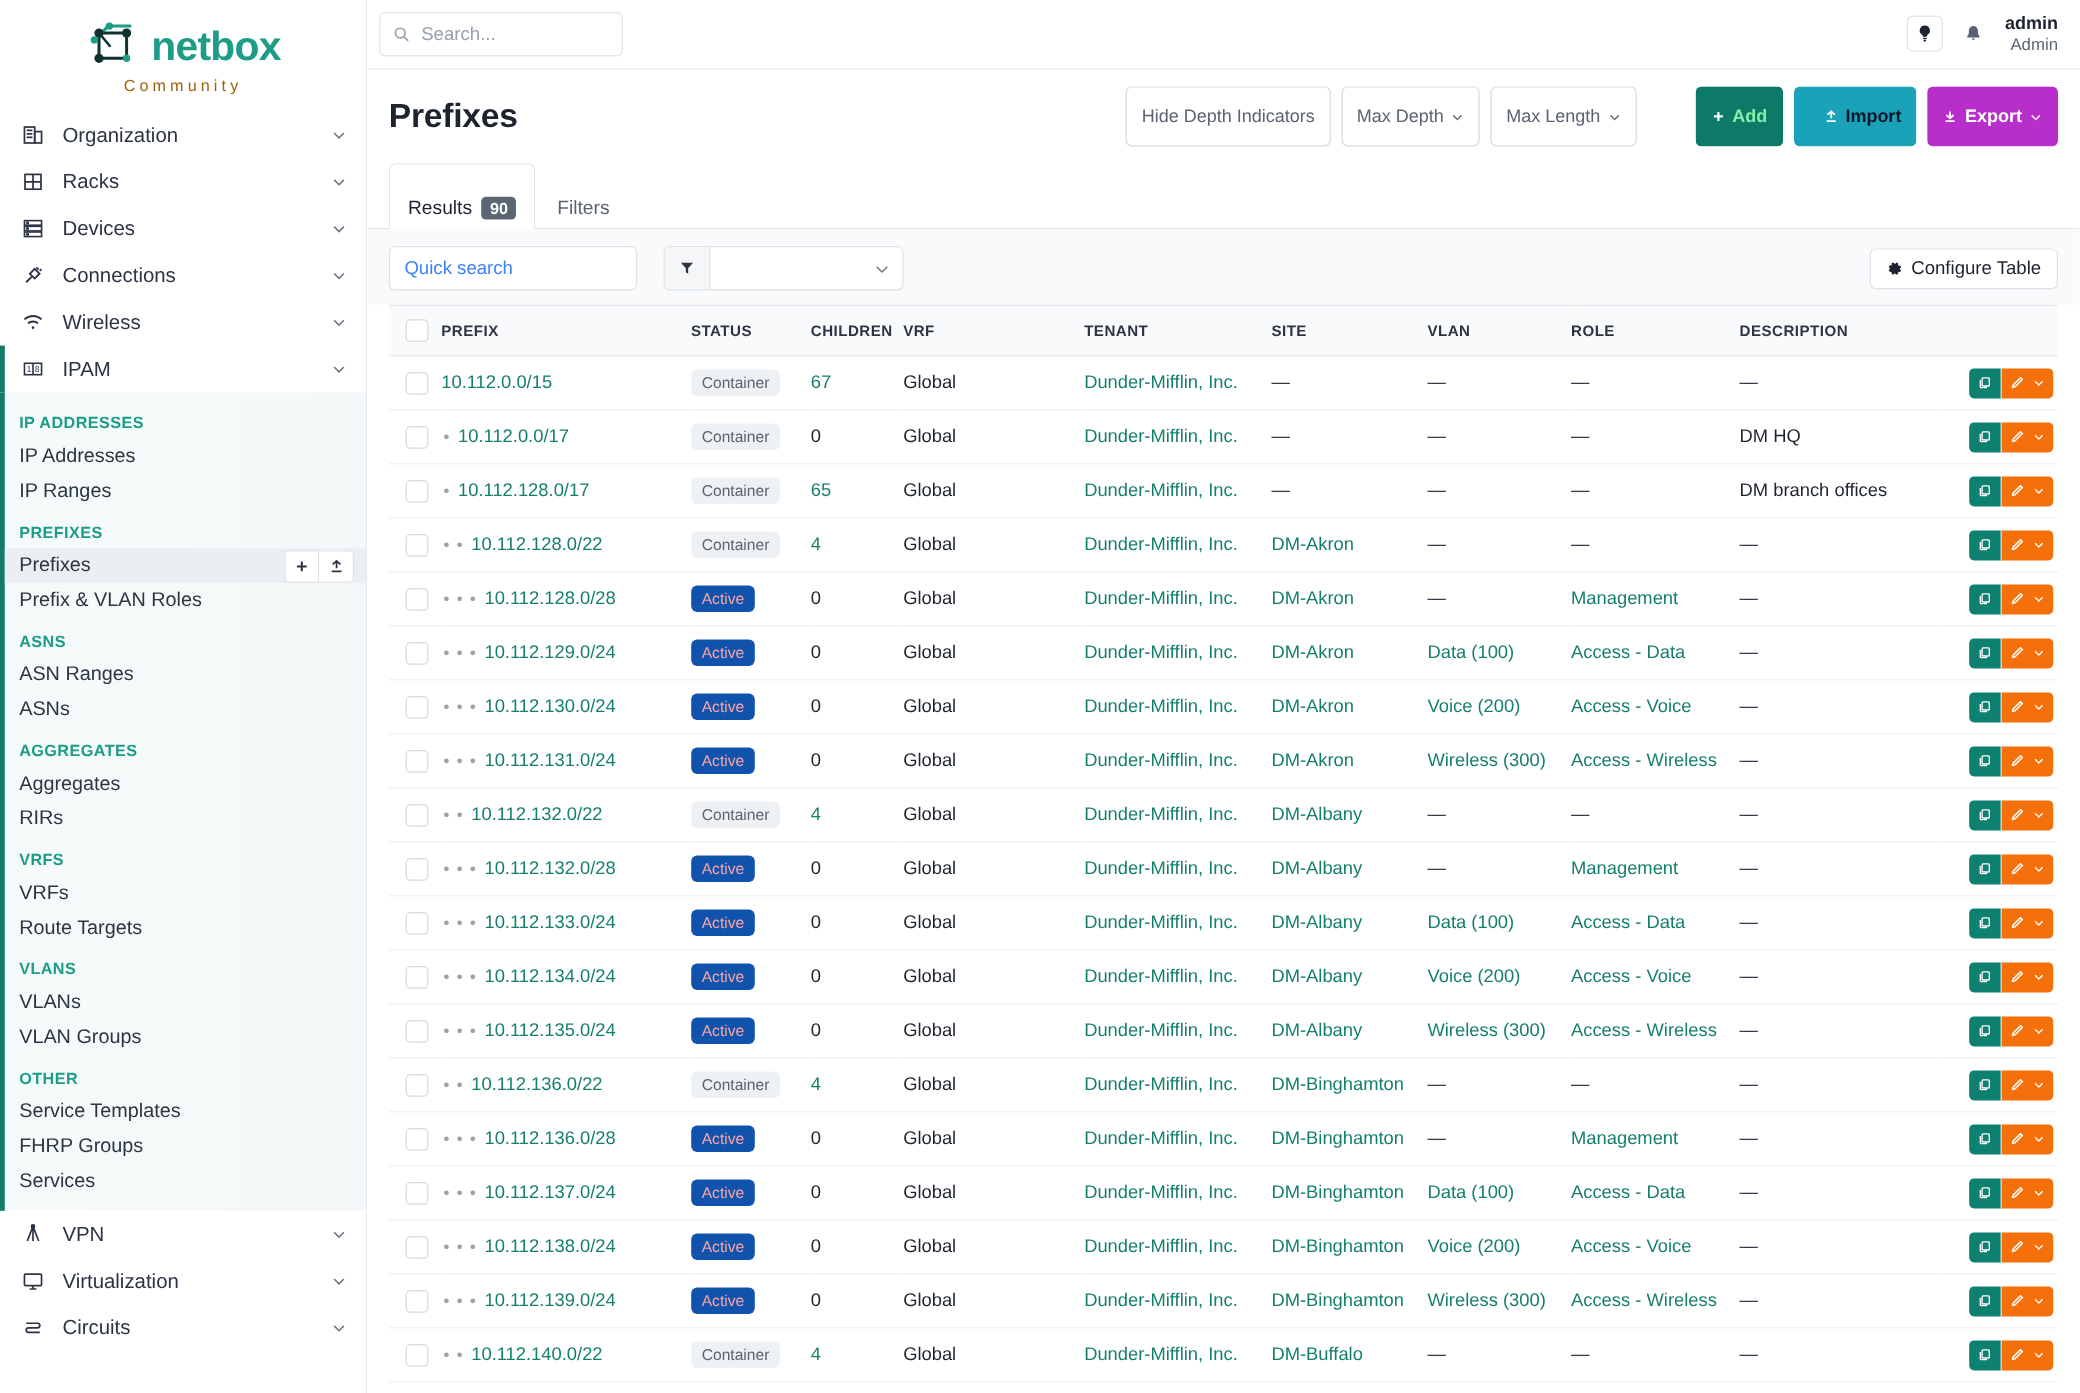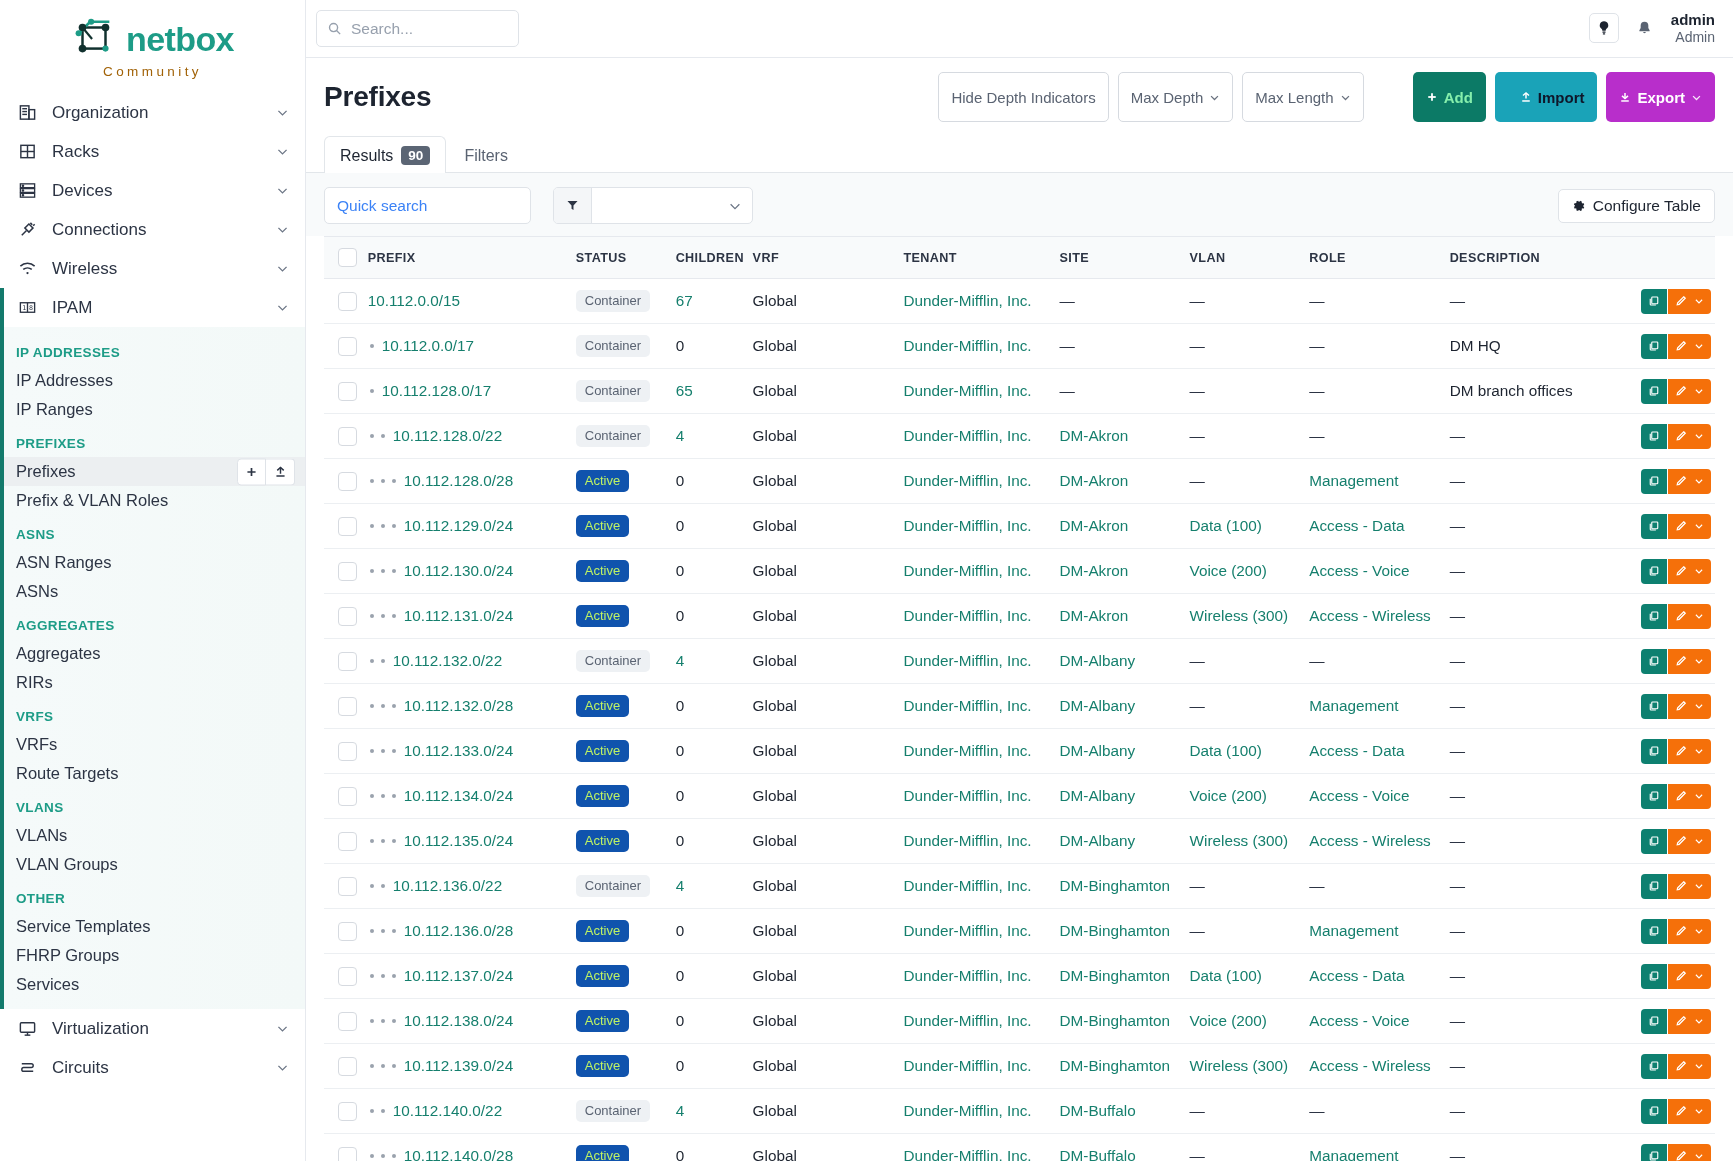--- a/index.html
+++ b/index.html
@@ -129,21 +129,21 @@
   .btn-teal { background: #1aa3b8; color: #0f172a; font-weight: 700; padding-left: 24px; }
   .btn-purple { background: #b82ecb; color: #fff; font-weight: 700; }
   .btn .chev-sm { font-size: 11px; opacity: .9; }
 
   
   .tabs {
     display: flex; align-items: flex-end; padding: 0 18px; margin-top: 13px;
     border-bottom: 1px solid #e2e6ea; gap: 2px;
   }
   .tab {
-    padding: 9px 15px 8px 15px; font-size: 16px; color: #5a6372; cursor: pointer;
+    padding: 27px 15px 8px 15px; font-size: 16px; color: #5a6372; cursor: pointer;
     display: flex; align-items: center; gap: 8px; border: 1px solid transparent;
     border-bottom: none; border-radius: 6px 6px 0 0; position: relative; top: 1px;
   }
   .tab.active {
     background: #fff; border-color: #e2e6ea; color: #1d2430; font-weight: 400;
   }
   .tab-badge {
     background: #5b6574; color: #fff; font-size: 13.5px; font-weight: 700;
     border-radius: 4px; padding: 2px 7px;
   }
@@ -210,21 +210,21 @@
   .dot { width: 4px; height: 4px; border-radius: 50%; background: #9aa2ad; }
   a.lnk { color: #157f6d; text-decoration: none; cursor: pointer; }
   .num-link { color: #157f6d; }
   .dash { color: #2c3444; }
 
   .badge {
     display: inline-block; font-size: 13px; border-radius: 5px;
     padding: 3px 9px; line-height: 1.25;
   }
   .badge-container { background: #eef1f4; color: #5a6372; }
-  .badge-active { background: #1053ad; color: #bef264; font-weight: 400;}
+  .badge-active { background: #1053ad; color: #fca5a5; font-weight: 400;}
 
   .row-actions { display: flex; justify-content: flex-end; padding-right: 4px; }
   .act-copy {
     width: 27px; height: 25px; background: #0e8070; border-radius: 4px 0 0 4px;
     display: flex; align-items: center; justify-content: center; cursor: pointer;
     color: #fff; border-right: 1px solid #fff;
   }
   .act-edit {
     height: 25px; background: #f5700a; border-radius: 0 4px 4px 0;
     display: flex; align-items: center; justify-content: center; cursor: pointer;
@@ -436,20 +436,34 @@
           <span>Service Templates</span>
         </div>
       <div class="sub-item">
           <span>FHRP Groups</span>
         </div>
       <div class="sub-item">
           <span>Services</span>
         </div>
     </div>
 
+    <div class="nav-group">
+      <span class="ico">
+        <svg width="19" height="19" viewBox="0 0 20 20" fill="none" stroke="currentColor" stroke-width="1.5">
+          <path d="M10 3 L5 16 M10 3 L15 16 M10 3 L10 16"></path>
+            <circle cx="10" cy="3" r="1.3" fill="currentColor"></circle>
+        </svg>
+      </span>
+      <span class="lbl">VPN</span>
+      <span class="chev">
+        <svg width="13" height="13" viewBox="0 0 16 16" fill="none" stroke="currentColor" stroke-width="1.6">
+            <polyline points="3,6 8,11 13,6"></polyline>
+          </svg>
+      </span>
+    </div>
 
     <div class="nav-group">
       <span class="ico">
         <svg width="19" height="19" viewBox="0 0 20 20" fill="none" stroke="currentColor" stroke-width="1.5">
           <rect x="2.5" y="4" width="15" height="10" rx="1"></rect>
             <line x1="7" y1="17" x2="13" y2="17"></line>
             <line x1="10" y1="14" x2="10" y2="17"></line>
         </svg>
       </span>
       <span class="lbl">Virtualization</span>

